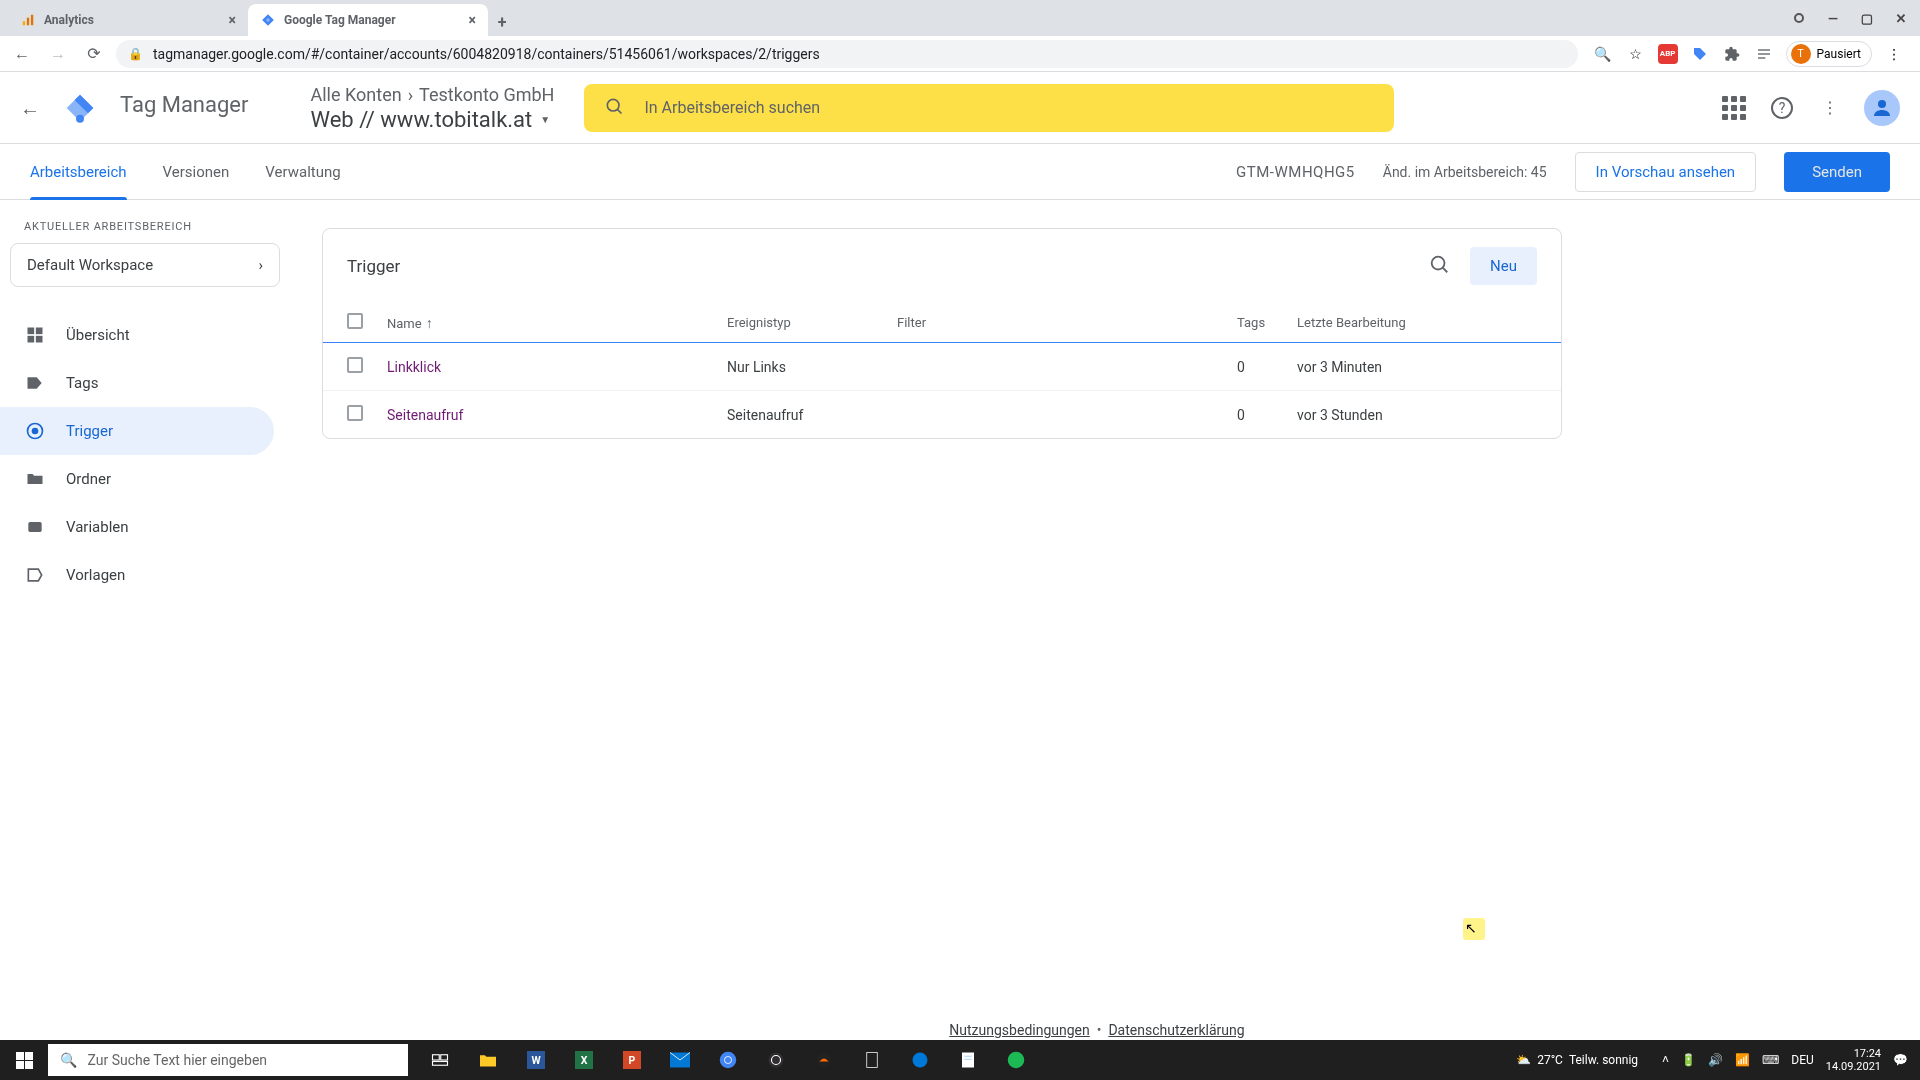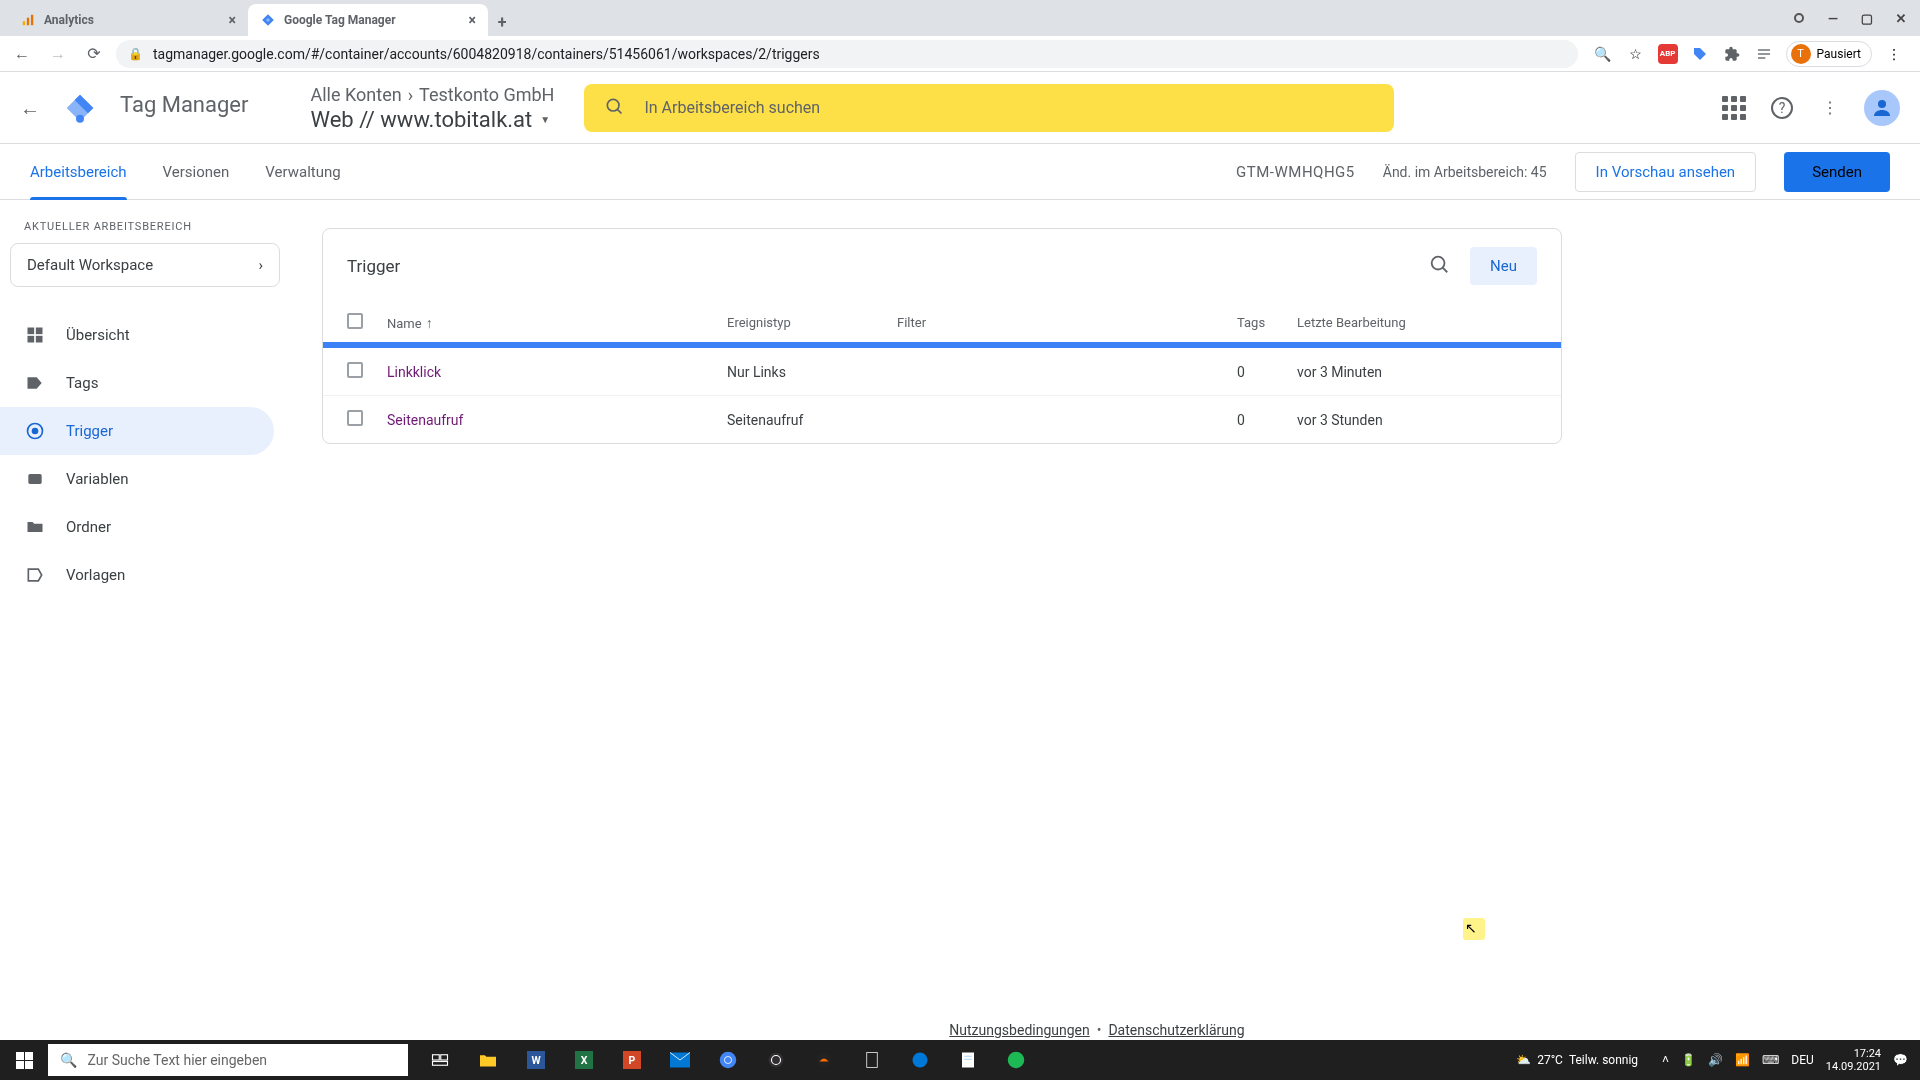--- a/index.html
+++ b/index.html
@@ -48,41 +48,41 @@
 
 .sec-nav { height: 56px; display: flex; align-items: center; padding: 0 30px; border-bottom: 1px solid #dadce0; }
 .sec-tabs { display: flex; gap: 36px; }
 .sec-tab { font-size: 15px; color: #5f6368; padding: 16px 0; position: relative; }
 .sec-tab.active { color: #1a73e8; }
 .sec-tab.active::after { content: ''; position: absolute; bottom: -3px; left: 0; right: 0; height: 3px; background: #1a73e8; border-radius: 3px 3px 0 0; }
 .sec-right { margin-left: auto; display: flex; align-items: center; gap: 28px; }
 .container-id { font-size: 15px; color: #5f6368; letter-spacing: 0.5px; }
 .changes { font-size: 14px; color: #5f6368; }
 .preview-btn { height: 40px; padding: 0 20px; border: 1px solid #dadce0; border-radius: 4px; background: #fff; color: #1a73e8; font-size: 15px; display: flex; align-items: center; }
-.send-btn { height: 40px; padding: 0 28px; background: #1a73e8; color: #000000; border-radius: 4px; font-size: 15px; display: flex; align-items: center; }
+.send-btn { height: 40px; padding: 0 28px; background: #1a73e8; color: #e5e5e5; border-radius: 4px; font-size: 15px; display: flex; align-items: center; }
 
 
 .main { display: flex; height: calc(100% - 200px); }
 .sidebar { width: 290px; padding: 20px 0; }
 .ws-label { font-size: 11px; color: #5f6368; letter-spacing: 0.8px; padding: 0 24px 10px; }
 .ws-card { margin: 0 10px 24px; border: 1px solid #dadce0; border-radius: 8px; padding: 12px 16px; display: flex; align-items: center; justify-content: space-between; font-size: 15px; color: #3c4043; }
 .nav-item { height: 48px; display: flex; align-items: center; padding: 0 24px; gap: 20px; font-size: 15px; color: #3c4043; border-radius: 0 24px 24px 0; margin-right: 16px; }
 .nav-item.active { background: #e8f0fe; color: #1967d2; }
 .nav-ico { width: 22px; height: 22px; display: flex; align-items: center; justify-content: center; color: #5f6368; }
 .nav-item.active .nav-ico { color: #1967d2; }
 
 .content { flex: 1; padding: 28px 32px; background: #fff; }
 .card { background: #fff; border: 1px solid #dadce0; border-radius: 8px; max-width: 1240px; }
 .card-head { display: flex; align-items: center; padding: 18px 24px; }
 .card-title { font-size: 17px; color: #3c4043; }
 .card-head-right { margin-left: auto; display: flex; align-items: center; gap: 20px; }
 .search-ico { color: #5f6368; font-size: 20px; }
 .new-btn { background: #e8f0fe; color: #1967d2; padding: 10px 20px; border-radius: 4px; font-size: 15px; }
 
-.tbl-head { display: flex; align-items: center; padding: 10px 24px; border-bottom: 6px solid #3b82f6; font-size: 13px; color: #5f6368; }
+.tbl-head { display: flex; align-items: center; padding: 10px 24px; border-bottom: 1px solid #3b82f6; font-size: 13px; color: #5f6368; }
 .tbl-row { display: flex; align-items: center; padding: 14px 24px; border-bottom: 1px solid #f1f1f1; font-size: 14px; color: #3c4043; }
 .tbl-row:last-child { border-bottom: none; }
 .col-chk { width: 40px; }
 .col-name { width: 340px; }
 .col-event { width: 170px; }
 .col-filter { width: 340px; }
 .col-tags { width: 60px; text-align: left; }
 .col-edit { flex: 1; }
 .chk { width: 16px; height: 16px; border: 2px solid #9aa0a6; border-radius: 2px; display: inline-block; }
 .link { color: #701a75; }
@@ -292,32 +292,32 @@
           <svg width="20" height="20" viewBox="0 0 24 24" fill="none" stroke="#1967d2" stroke-width="2">
             <circle cx="12" cy="12" r="9"></circle>
             <circle cx="12" cy="12" r="3" fill="#1967d2"></circle>
           </svg>
         </span>
       <span>Trigger</span>
     </div>
     <div class="nav-item">
       <span class="nav-ico">
           <svg width="20" height="20" viewBox="0 0 24 24" fill="#5f6368">
+            <path d="M3 6 L9 6 L11 8 L21 8 L21 18 L3 18 Z"></path>
+          </svg>
+        </span>
+      <span>Ordner</span>
+    </div>
+    <div class="nav-item">
+      <span class="nav-ico">
+          <svg width="20" height="20" viewBox="0 0 24 24" fill="#5f6368">
             <rect x="4" y="6" width="16" height="12" rx="2"></rect>
           </svg>
         </span>
       <span>Variablen</span>
-    </div>
-    <div class="nav-item">
-      <span class="nav-ico">
-          <svg width="20" height="20" viewBox="0 0 24 24" fill="#5f6368">
-            <path d="M3 6 L9 6 L11 8 L21 8 L21 18 L3 18 Z"></path>
-          </svg>
-        </span>
-      <span>Ordner</span>
     </div>
     <div class="nav-item">
       <span class="nav-ico">
           <svg width="20" height="20" viewBox="0 0 24 24" fill="none" stroke="#5f6368" stroke-width="2">
             <path d="M4 5 L16 5 L20 12 L16 19 L4 19 Z"></path>
           </svg>
         </span>
       <span>Vorlagen</span>
     </div>
   </div>

